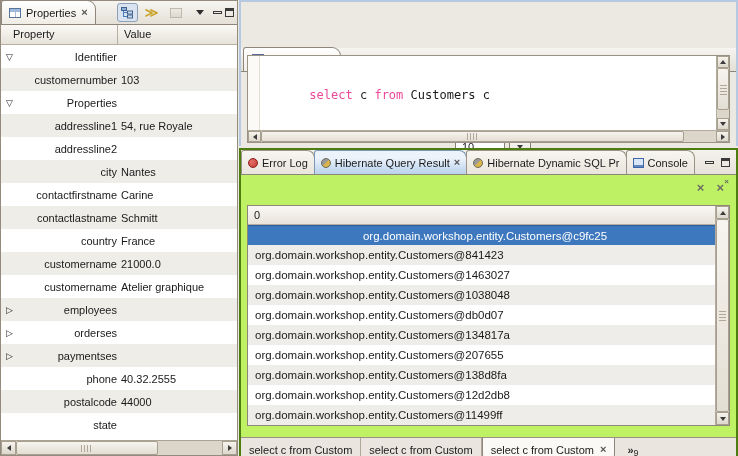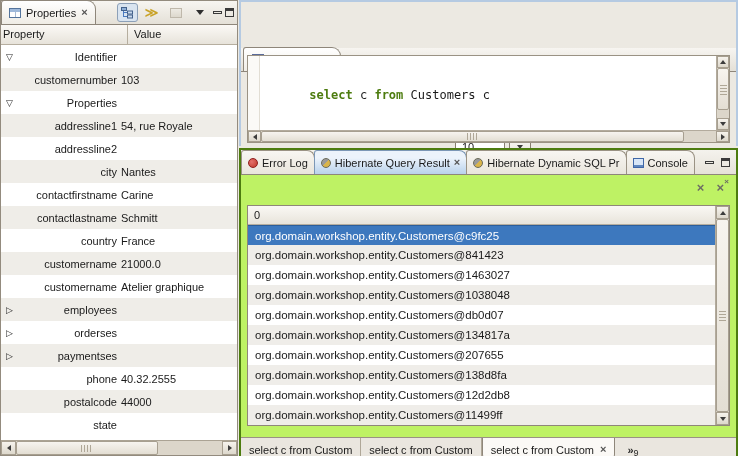--- a/index.html
+++ b/index.html
@@ -34,21 +34,21 @@
   .ptab-main { height:24px; display:flex; align-items:center; gap:5px; padding:0 7px;
                background:linear-gradient(#FFFFFF,#EFECE5); border:1px solid #8E867A; border-bottom:none;
                border-radius:3px 9px 0 0; }
   .pv-toolbar { margin-left:auto; display:flex; align-items:center; gap:3px; padding-right:3px; padding-bottom:2px; }
   .tbtn { width:21px; height:19px; display:flex; align-items:center; justify-content:center; border-radius:3px; }
   .tbtn.pressed { border:1px solid #8CA0B8; background:#D9E4F0; }
   .filter-glyph { color:#C9A227; font-weight:bold; font-size:13px; line-height:1; }
   .disabled-box { width:12px; height:10px; border:1px solid #BFB8AB; background:linear-gradient(#EDEAE3,#DDD8CD); }
 
   .cols { display:flex; height:20px; background:linear-gradient(#FBF9F6,#E7E3DA); border-bottom:1px solid #B6AE9F; }
-  .col-prop { width:127px; line-height:19px; padding-left:2px; border-right:1px solid #B6AE9F; }
+  .col-prop { width:117px; line-height:19px; padding-left:12px; border-right:1px solid #B6AE9F; }
   .col-val  { flex:1; line-height:19px; padding-left:6px; }
 
   .prows { position:absolute; top:44px; left:0; right:0; bottom:15px; overflow:hidden; background:#fff; }
   .prow { display:flex; align-items:center; height:23px; }
   .prow:nth-child(2n) { background:#EFEDE8; }
   .parrow { flex:none; width:12px; margin-left:5px; font-size:9px; color:#222; }
   .pname { flex:none; width:99px; white-space:nowrap; overflow:hidden;text-align:right; }
   .prow.prop .pname { padding-left:16px; }
   .pval { flex:1; white-space:nowrap; overflow:hidden; padding-left:4px; }
 
@@ -88,21 +88,21 @@
   .mr-field { width:50px; height:20px; border:1px solid #867E6F; background:#fff; line-height:18px;
               padding-left:6px; border-radius:2px; }
   .mr-drop { width:22px; height:20px; margin-left:4px; border:1px solid #867E6F; border-radius:3px;
              background:linear-gradient(#FBFAF7,#E6E1D7); display:flex; align-items:center; justify-content:center; }
 
   .code-area { position:absolute; left:6px; right:6px; top:53px; bottom:3px;
                border:1px solid #9A9284; background:#fff; }
   .gutter { position:absolute; left:0; top:0; bottom:12px; width:12px; background:#FBFAF7; border-right:1px solid #E2DED4; }
   .code-line { position:absolute; left:18px; top:4px; right:16px; font-family:"DejaVu Sans Mono",monospace;
                font-size:12px; white-space:pre; }
-  .seg.kw { color:#4d7c0f; font-weight:bold; }
+  .seg.kw { color:#ec4899; font-weight:normal; }
   .code-vscroll { position:absolute; right:0; top:0; bottom:12px; width:13px; border-left:1px solid #B3AB9D;
                   background:#DCD6CA; display:flex; flex-direction:column; }
   .code-vscroll .sb-btn { height:12px; }
   .code-vscroll .sb-thumb { height:42px; flex:none; }
   .code-vscroll .trough { flex:1; }
   .code-hscroll { position:absolute; left:0; right:0; bottom:0; height:12px; border-top:1px solid #B3AB9D;
                   background:#DCD6CA; display:flex; }
   .code-hscroll .sb-btn { width:13px; }
   .code-hscroll .sb-thumb { width:88%; }
   .code-hscroll .trough { flex:1; }
@@ -123,21 +123,21 @@
   .rv-toolbar { height:24px; display:flex; justify-content:flex-end; align-items:center; gap:12px; padding-right:12px; }
   .close-all-wrap { position:relative; }
   .close-all-wrap .mini-x { position:absolute; top:-4px; right:-5px; font-size:8px; color:#6a6a62; font-weight:bold; }
 
   .rtable { position:absolute; left:6px; right:6px; top:55px; height:221px; border:1px solid #8F8779; background:#fff; }
   .rheader { height:19px; line-height:18px; padding-left:6px; background:linear-gradient(#FAF8F4,#E8E4DB);
              border-bottom:1px solid #B6AE9F; margin-right:14px; }
   .rrows { position:absolute; left:0; right:14px; top:19px; bottom:0; overflow:hidden; }
   .rrow { height:20px; line-height:20px; padding-left:7px; white-space:nowrap; overflow:hidden; font-size:11.5px; }
   .rrow:nth-child(2n) { background:#EFEDE9; }
-  .rrow.selected { background:#3D78BE; color:#fff; border-top:1px solid #2C5E9A; }
+  .rrow.selected { background:#3D78BE; color:#fff; border-top:1px solid #2C5E9A;text-align:center; }
   .rt-vscroll { position:absolute; right:0; top:0; bottom:0; width:14px; border-left:1px solid #B3AB9D;
                 background:#DCD6CA; display:flex; flex-direction:column; }
   .rt-vscroll .sb-btn { height:13px; }
   .rt-vscroll .sb-thumb { flex:1; }
 
   .rv-pagetabs { position:absolute; left:0; right:0; bottom:0; height:25px; background:#EAE6DF;
                  border-top:1px solid #9A9284; display:flex; align-items:stretch; }
   .ptab { display:flex; align-items:center; gap:6px; padding:0 8px; border-right:1px solid #AFA798; white-space:nowrap; }
   .ptab .pclose { display:none; }
   .ptab.active { background:#FBF9F6; border:1px solid #8E867A; border-top:none; border-radius:0 0 8px 8px; margin-right:5px; }

